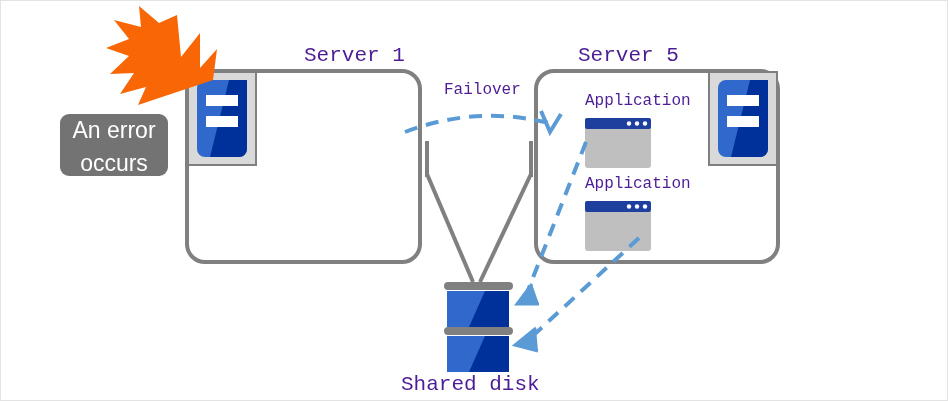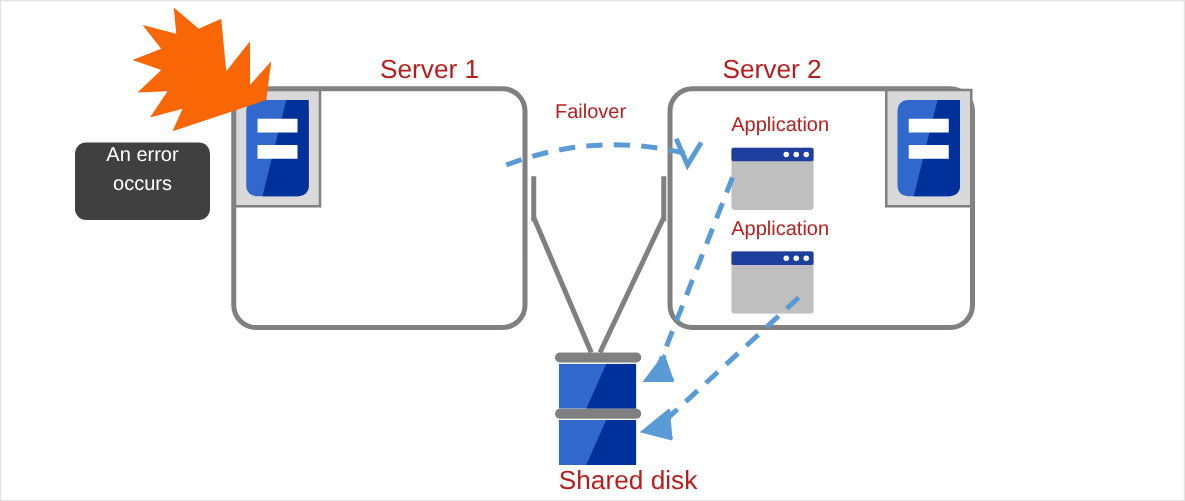--- a/index.html
+++ b/index.html
@@ -21,43 +21,43 @@
   }
   .svg-layer {
     position: absolute;
     left: 0;
     top: 0;
     width: 948px;
     height: 401px;
   }
   .label {
     position: absolute;
-    color: #b91c1c;
-    font-family: Liberation Sans, sans-serif;
+    color: #4c1d95;
+    font-family: Liberation Mono, monospace;
     white-space: nowrap;
     line-height: 1.15;
   }
   .server-title {
     font-size: 21px;
   }
   .app-label {
     font-size: 16px;
   }
   .disk-label {
     font-size: 21px;
   }
   .failover-label {
     font-size: 16px;
   }
   .error-box {
     position: absolute;
-    background: #404040;
+    background: #737373;
     border-radius: 9px;
     color: #ffffff;
-    font-size: 16px;
+    font-size: 23px;
     text-align: center;
     display: flex;
     flex-direction: column;
     align-items: center;
     justify-content: flex-start;
     line-height: 1.42;
   }
 </style>
 </head>
 <body>
@@ -143,28 +143,28 @@
              L128 38
              L113 19
              L140 26
              L138 5
              L158 22
              Z" fill="#f86606"></path>
   </svg>
 
   <div class="label server-title" style="left:303px; top:43px;">Server 1</div>
 
-  <div class="label server-title" style="left:577px; top:43px;">Server 2</div>
+  <div class="label server-title" style="left:577px; top:43px;">Server 5</div>
 
   <div class="label failover-label" style="left:443px; top:80px;">Failover</div>
 
   <div class="label app-label" style="left:584px; top:91px;">Application</div>
 
   <div class="label app-label" style="left:584px; top:174px;">Application</div>
 
-  <div class="label disk-label" style="left:446px; top:372px;">Shared disk</div>
+  <div class="label disk-label" style="left:400px; top:372px;">Shared disk</div>
 
   <div class="error-box" style="left:59px; top:113px; width:108px; height:62px;">
     <span>An error</span>
     <span>occurs</span>
   </div>
 
 </div>
 
 </body></html>

